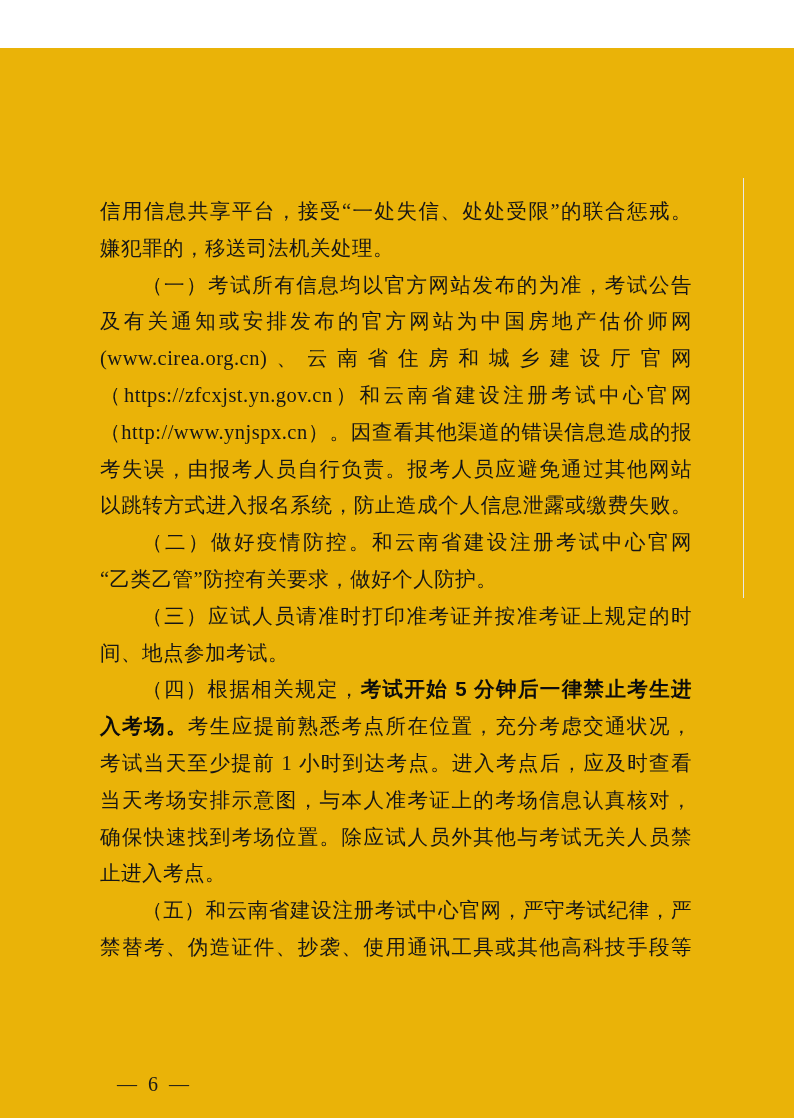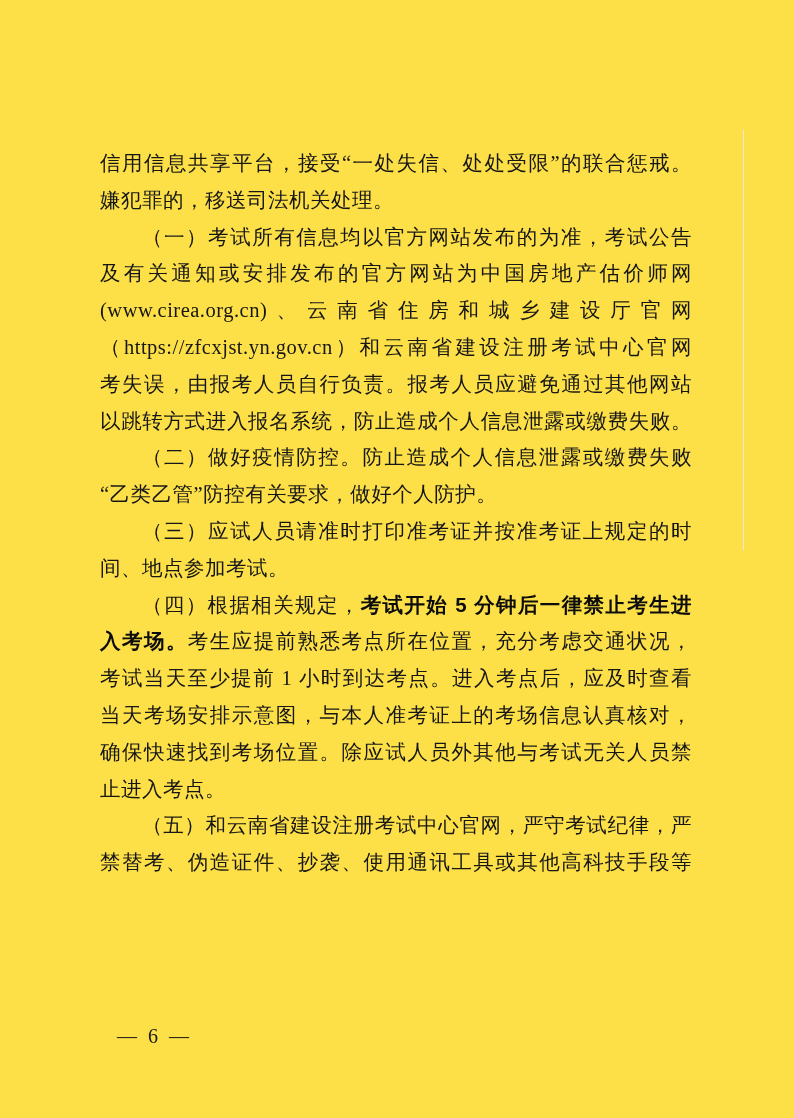--- a/index.html
+++ b/index.html
@@ -10,21 +10,22 @@
   body {
     background: #ffffff;
     font-family: "Liberation Serif", serif;
     color: #161616;
     position: relative;
     overflow: hidden;
   }
   .page {
     position: absolute;
     inset: 0;
-    background: #fde047;
+    background: #eab308;
+    margin-top: 48px;
   }
   
   .scan-edge {
     position: absolute;
     left: 743px;
     top: 130px;
     width: 1px;
     height: 420px;
     background: #e8e8e8;
   }
@@ -78,24 +79,25 @@
   <main class="text-block">
 
     <p class="line justify">信用信息共享平台，接受“一处失信、处处受限”的联合惩戒。</p>
     <p class="line">嫌犯罪的，移送司法机关处理。</p>
 
 
     <p class="line justify indent">（一）考试所有信息均以官方网站发布的为准，考试公告</p>
     <p class="line justify">及有关通知或安排发布的官方网站为中国房地产估价师网</p>
     <p class="line justify">(www.cirea.org.cn)、云南省住房和城乡建设厅官网</p>
     <p class="line justify">（https://zfcxjst.yn.gov.cn）和云南省建设注册考试中心官网</p>
+    <p class="line justify">（http://www.ynjspx.cn）。因查看其他渠道的错误信息造成的报</p>
     <p class="line justify">考失误，由报考人员自行负责。报考人员应避免通过其他网站</p>
     <p class="line justify">以跳转方式进入报名系统，防止造成个人信息泄露或缴费失败。</p>
 
-    <p class="line justify indent">（二）做好疫情防控。防止造成个人信息泄露或缴费失败</p>
+    <p class="line justify indent">（二）做好疫情防控。和云南省建设注册考试中心官网</p>
     <p class="line">“乙类乙管”防控有关要求，做好个人防护。</p>
 
     <p class="line justify indent">（三）应试人员请准时打印准考证并按准考证上规定的时</p>
     <p class="line">间、地点参加考试。</p>
 
     <p class="line justify indent"><span>（四）根据相关规定，</span><span class="bold-seg">考试开始 5 分钟后一律禁止考生进</span></p>
     <p class="line justify"><span class="bold-seg">入考场。</span><span>考生应提前熟悉考点所在位置，充分考虑交通状况，</span></p>
     <p class="line justify">考试当天至少提前 1 小时到达考点。进入考点后，应及时查看</p>
     <p class="line justify">当天考场安排示意图，与本人准考证上的考场信息认真核对，</p>
     <p class="line justify">确保快速找到考场位置。除应试人员外其他与考试无关人员禁</p>

